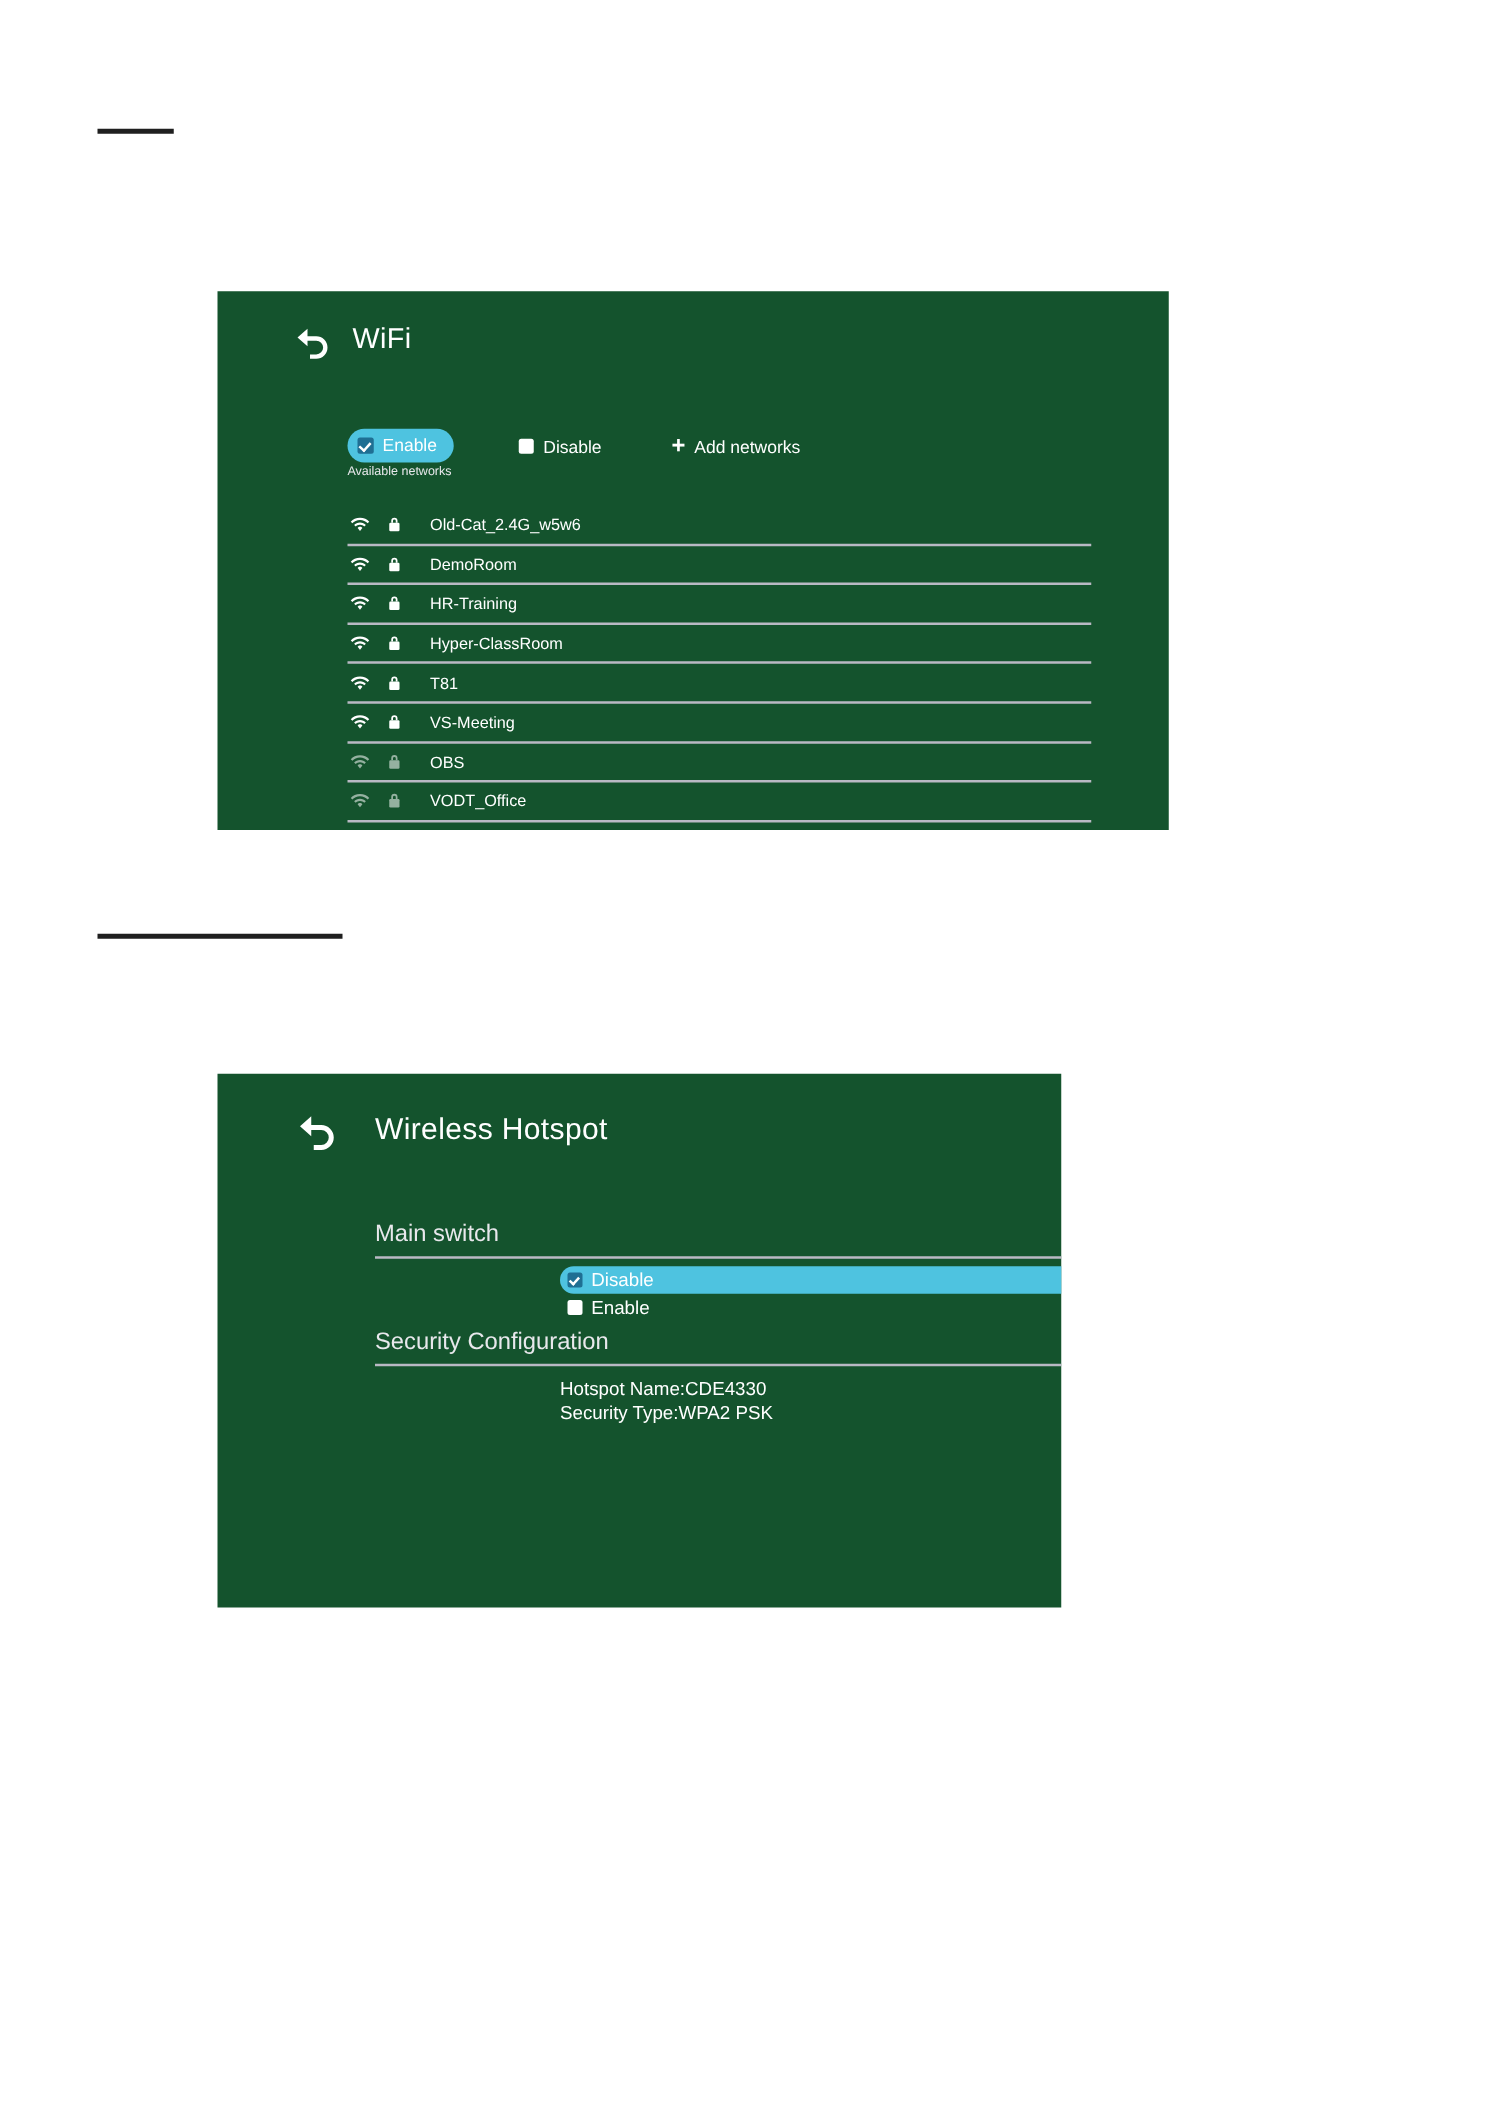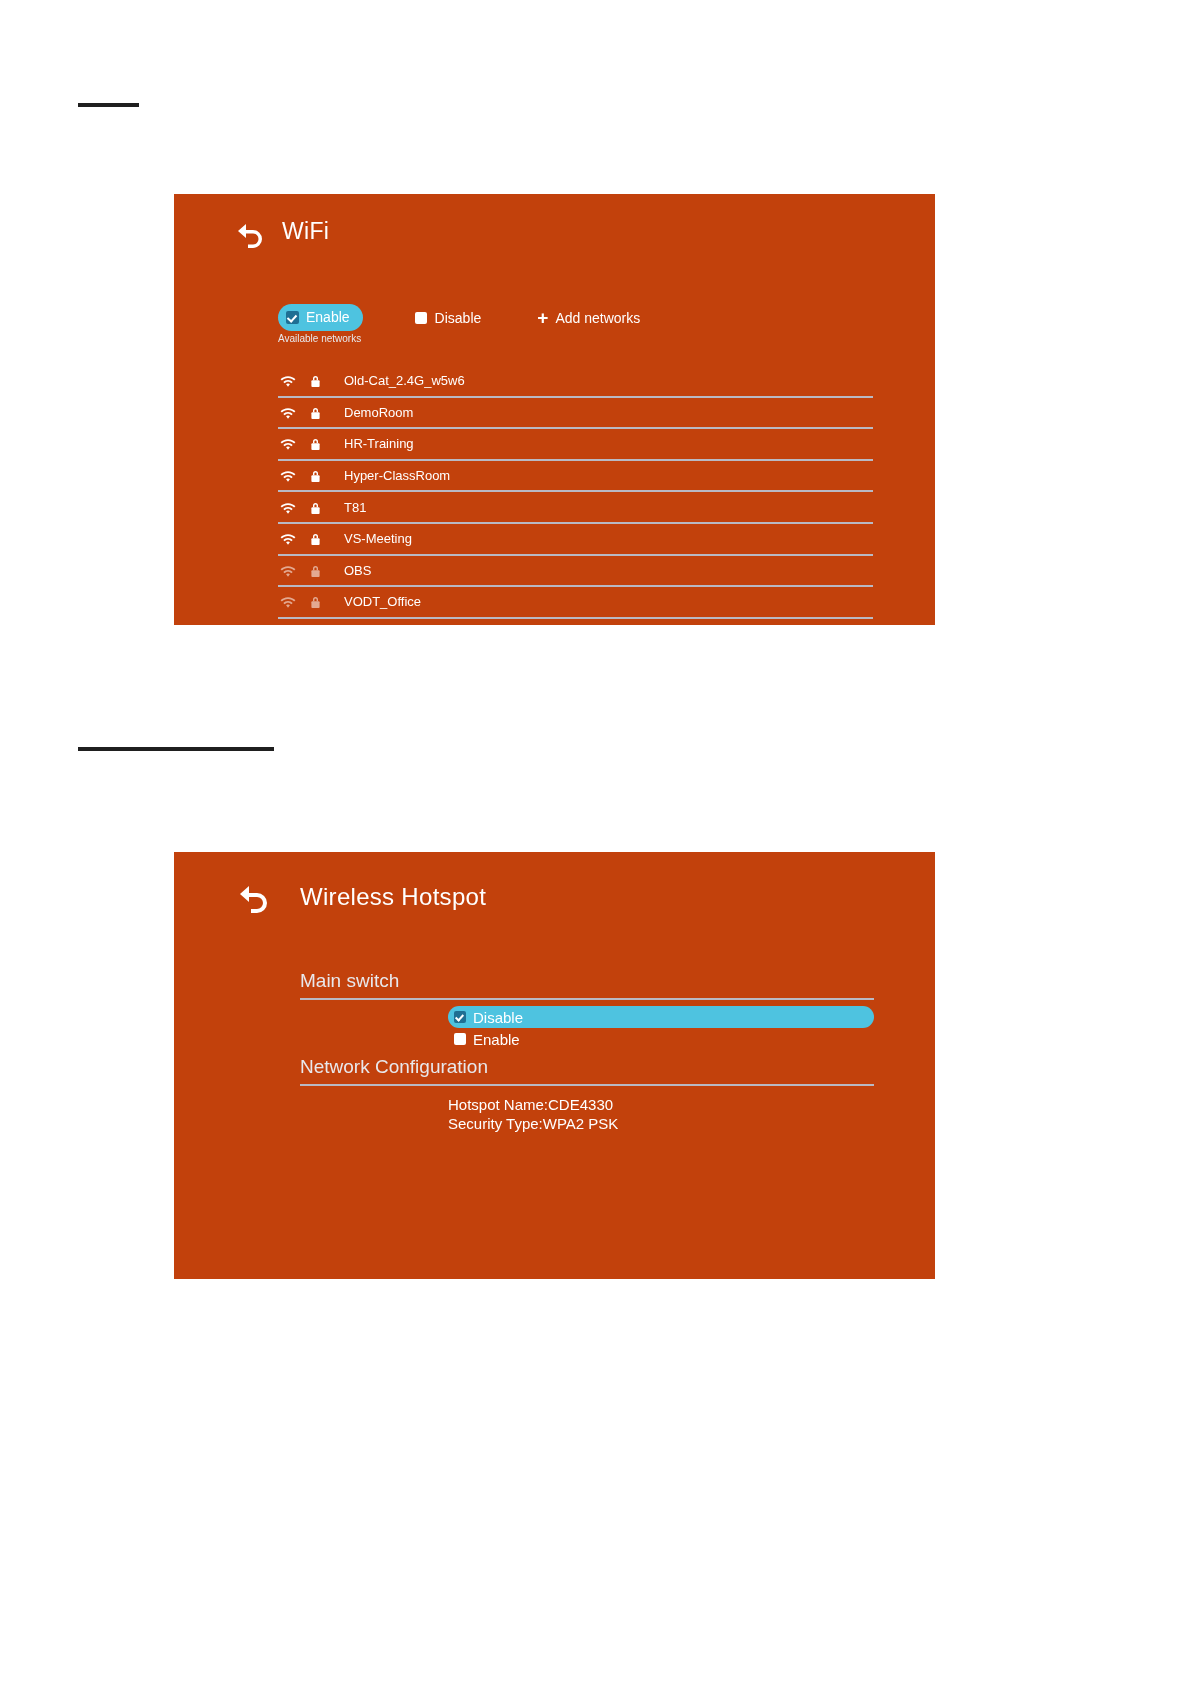--- a/index.html
+++ b/index.html
@@ -20,22 +20,23 @@
     position: absolute;
     background: #1f1f1f;
     height: 4px;
   }
   #redact-1 { left: 78px;  top: 103px; width: 61px; }
   #redact-2 { left: 78px;  top: 747px; width: 196px; }
 
   
   .device-panel {
     position: absolute;
-    background: #c2410c;
+    background: #14532d;
     overflow: hidden;
+    margin-top: 39px;
   }
 
   
   #wifi-panel {
     left: 174px;
     top: 194px;
     width: 761px;
     height: 431px;
   }
   #wifi-panel .panel-header {
@@ -177,22 +178,22 @@
     font-size: 13px;
     margin-left: 23px;
     white-space: nowrap;
   }
   .network-row.faded .wifi-icon,
   .network-row.faded .lock-icon { opacity: .55; }
 
   
   #hotspot-panel {
     left: 174px;
-    top: 852px;
-    width: 761px;
+    top: 820px;
+    width: 675px;
     height: 427px;
     text-decoration: underline;
   }
   #hotspot-panel .back-icon {
     position: absolute;
     left: 62px;
     top: 30px;
     width: 38px;
     height: 34px;
   }
@@ -435,20 +436,20 @@
           <span class="lbl">Disable</span>
         </div>
         <div class="switch-row">
           <span class="cb"></span>
           <span class="lbl">Enable</span>
         </div>
       </div>
   </div>
 
   <div class="section-block" id="hotspot-config-block">
-    <div class="section-title">Network Configuration</div>
+    <div class="section-title">Security Configuration</div>
     <div class="section-rule"></div>
     <div class="config-values" id="hotspot-config-values">
         <div>Hotspot Name:CDE4330</div>
         <div>Security Type:WPA2 PSK</div>
       </div>
   </div>
 </div>
 
 </body></html>

